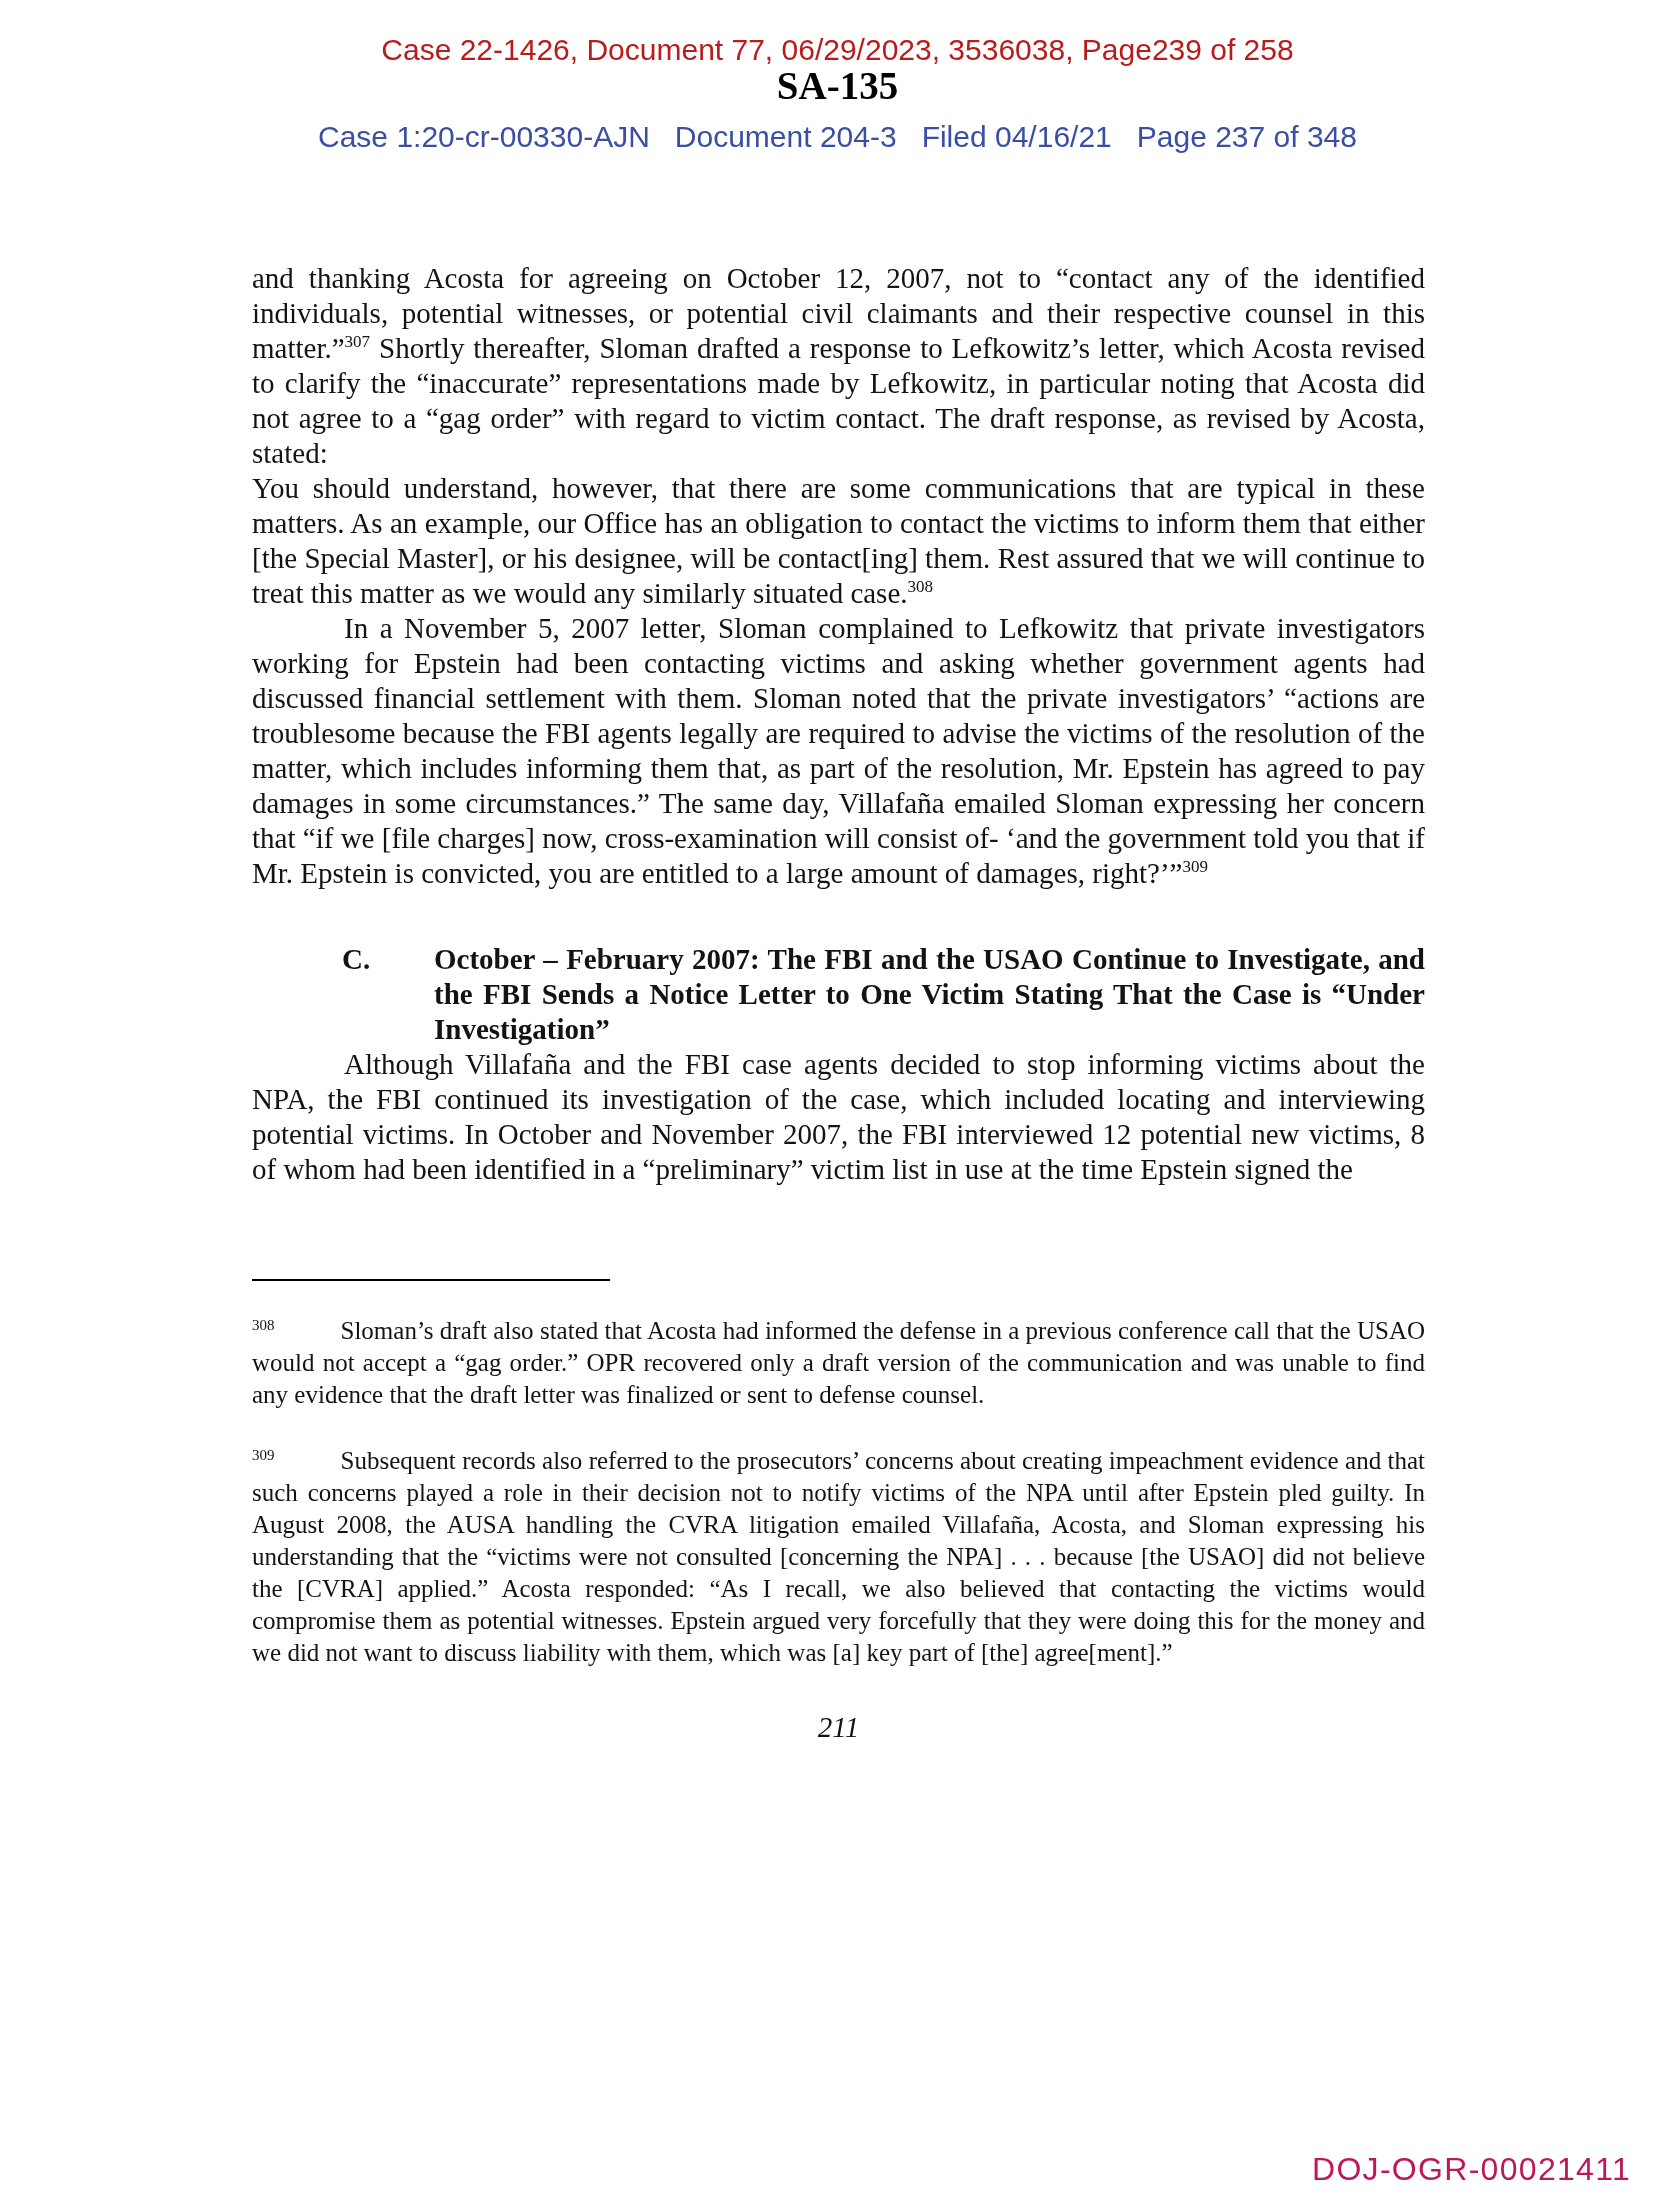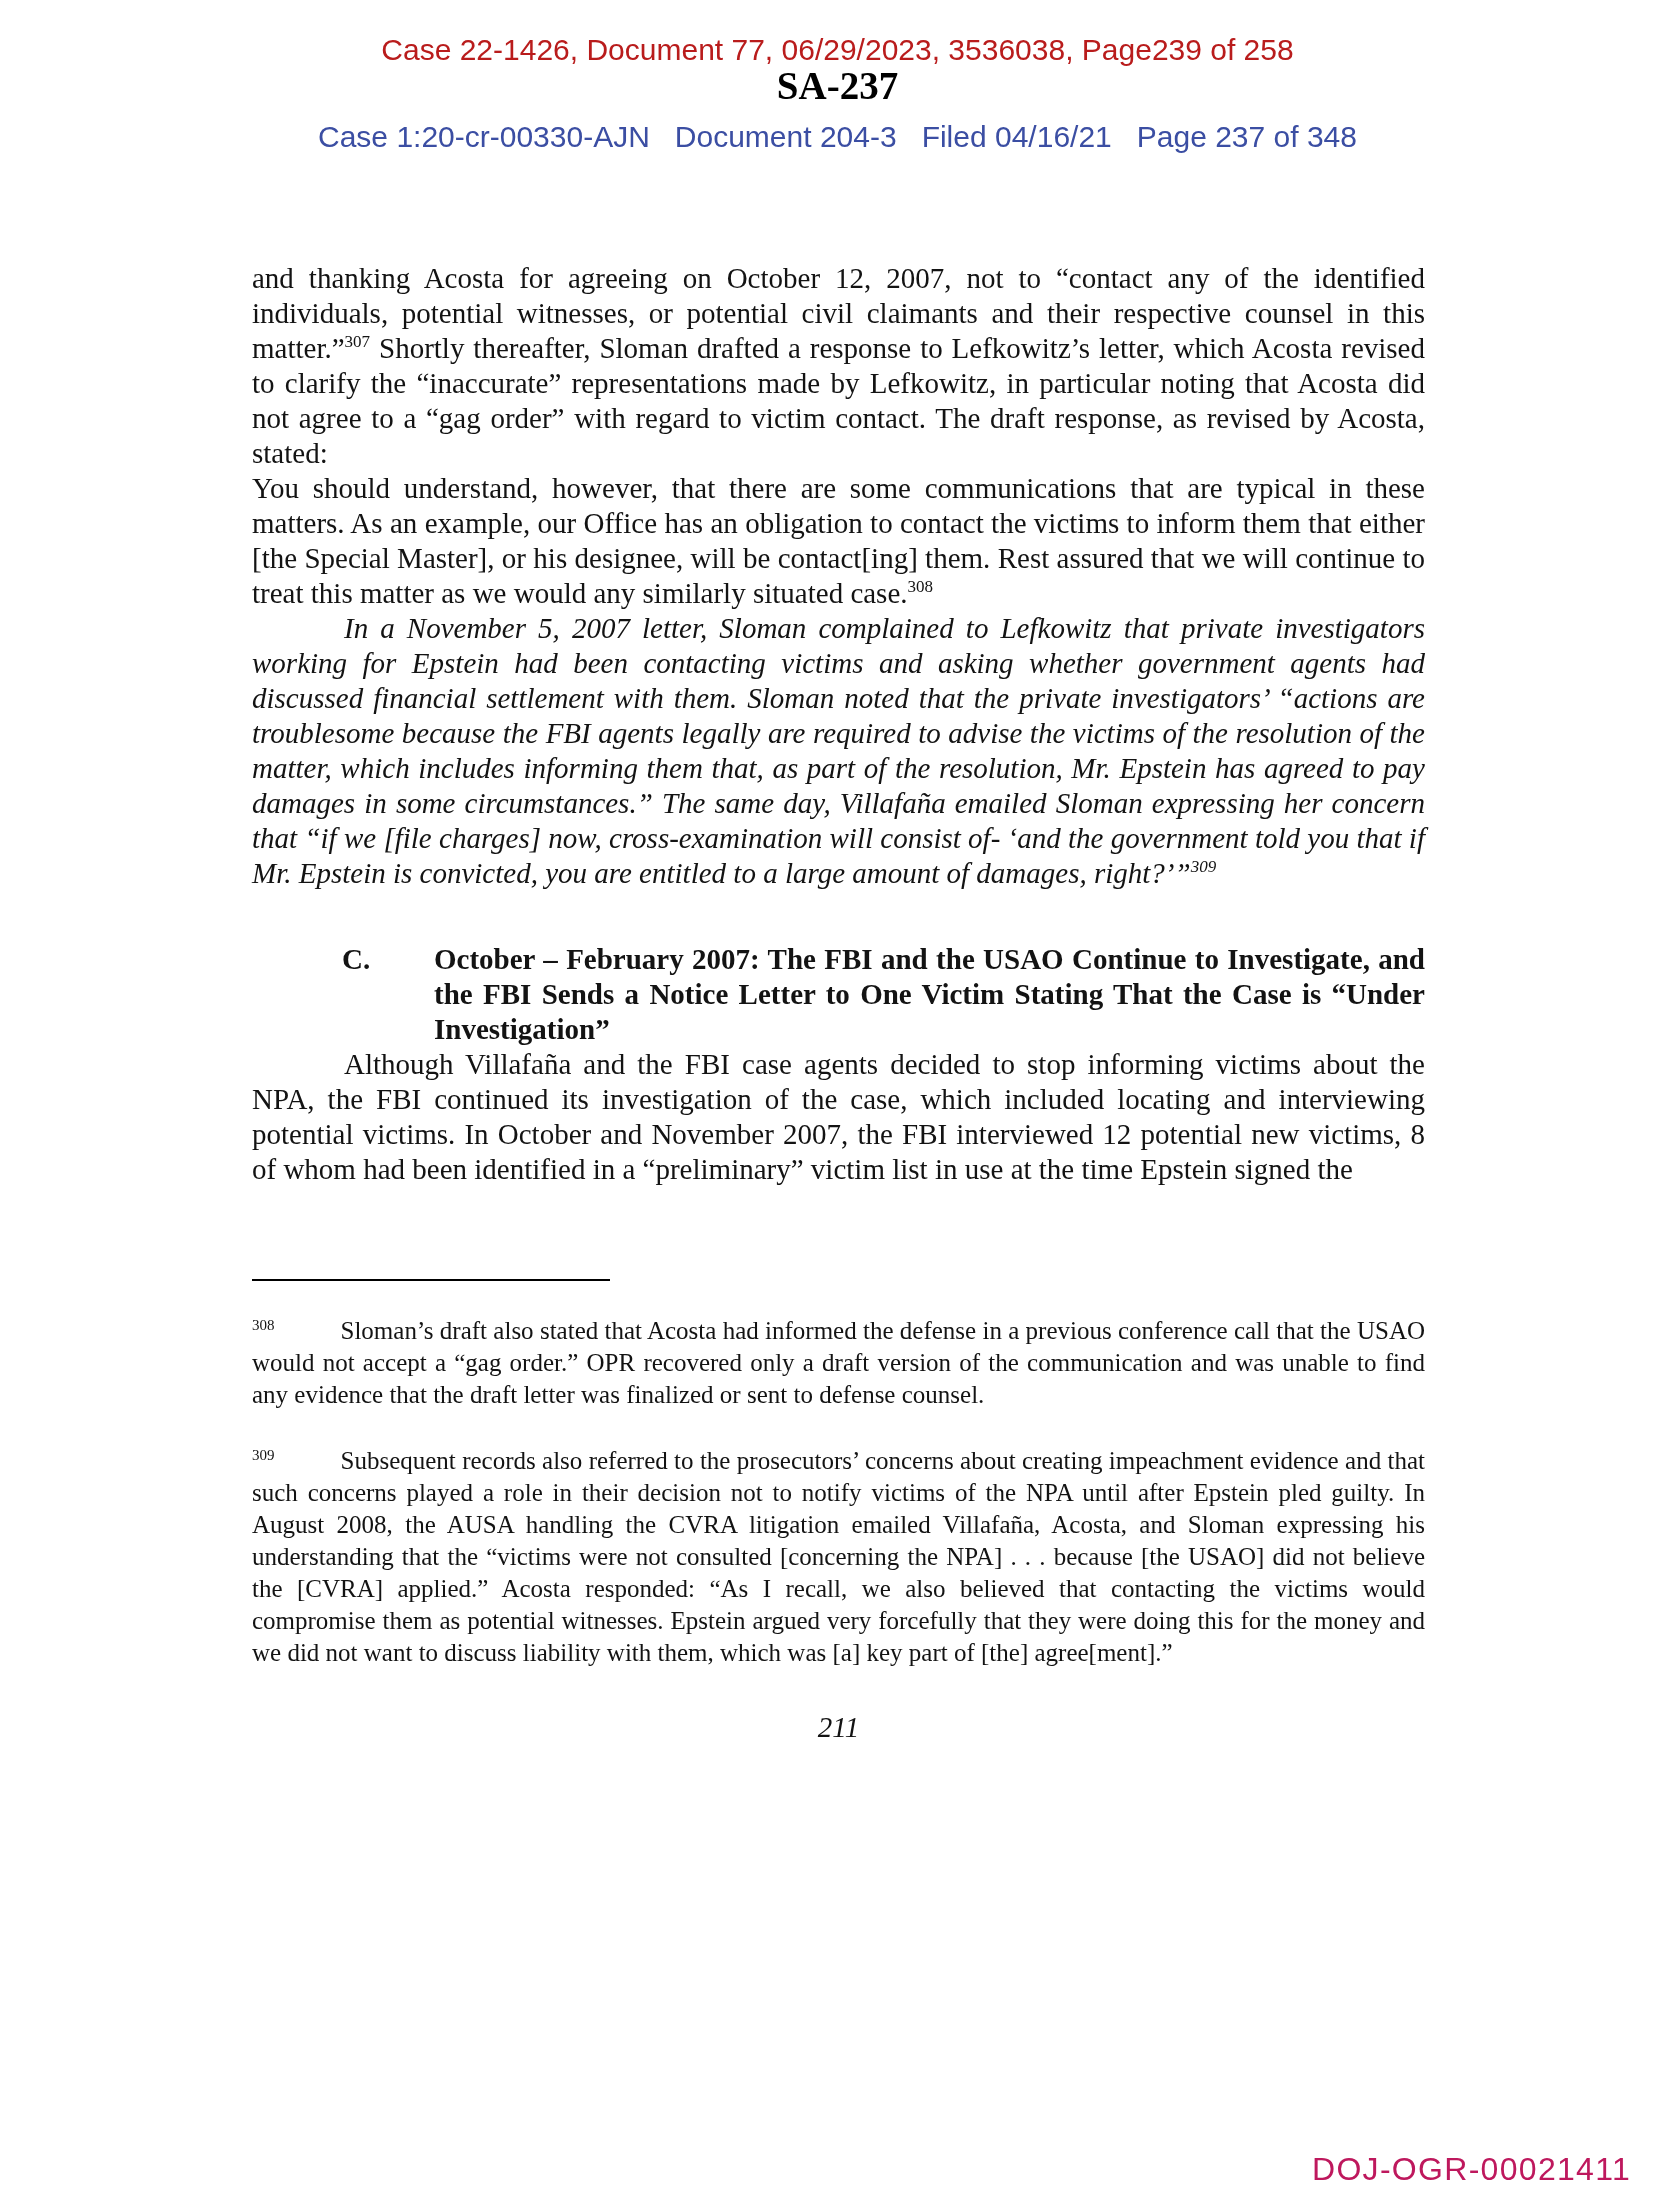--- a/index.html
+++ b/index.html
@@ -52,21 +52,21 @@
     font-size: 17px;
     line-height: 0;
     vertical-align: super;
     letter-spacing: 0;
     margin-top: 28px;
   }
   .para-indent { text-indent: 92px; }
   .bq {
     margin: 38px 181px 0 182px;
   }
-  .para-2 { margin-top: 38px; font-style: italic; }
+  .para-2 { margin-top: 38px; }
   .heading {
     margin-top: 51px;
     margin-left: 90px;
     display: flex;
     font-weight: bold;
   }
   .heading .h-label {
     flex: 0 0 92px;
     text-align: left;
   }
@@ -109,21 +109,21 @@
     color: #be185d;
   }
 </style>
 </head>
 <body>
 
 <div class="page">
 
   <div class="stamp stamp-red" style="color: #b91c1c;">Case 22-1426, Document 77, 06/29/2023, 3536038, Page239 of 258</div>
 
-  <div class="sa-label">SA-237</div>
+  <div class="sa-label">SA-135</div>
 
   <div class="stamp stamp-blue" style="color: rgb(59, 78, 163);">Case 1:20-cr-00330-AJN   Document 204-3   Filed 04/16/21   Page 237 of 348</div>
 
   <div class="content">
 
     <p class="para-1">and thanking Acosta for agreeing on October 12, 2007, not to “contact any of the identified individuals, potential witnesses, or potential civil claimants and their respective counsel in this matter.”<sup>307</sup>  Shortly thereafter, Sloman drafted a response to Lefkowitz’s letter, which Acosta revised to clarify the “inaccurate” representations made by Lefkowitz, in particular noting that Acosta did not agree to a “gag order” with regard to victim contact.  The draft response, as revised by Acosta, stated:</p>
 
     <p class="bq">You should understand, however, that there are some communications that are typical in these matters.  As an example, our Office has an obligation to contact the victims to inform them that either [the Special Master], or his designee, will be contact[ing] them.  Rest assured that we will continue to treat this matter as we would any similarly situated case.<sup>308</sup></p>
 
     <p class="para-2 para-indent">In a November 5, 2007 letter, Sloman complained to Lefkowitz that private investigators working for Epstein had been contacting victims and asking whether government agents had discussed financial settlement with them.  Sloman noted that the private investigators’ “actions are troublesome because the FBI agents legally are required to advise the victims of the resolution of the matter, which includes informing them that, as part of the resolution, Mr. Epstein has agreed to pay damages in some circumstances.”  The same day, Villafaña emailed Sloman expressing her concern that “if we [file charges] now, cross-examination will consist of- ‘and the government told you that if Mr. Epstein is convicted, you are entitled to a large amount of damages, right?’”<sup>309</sup></p>

